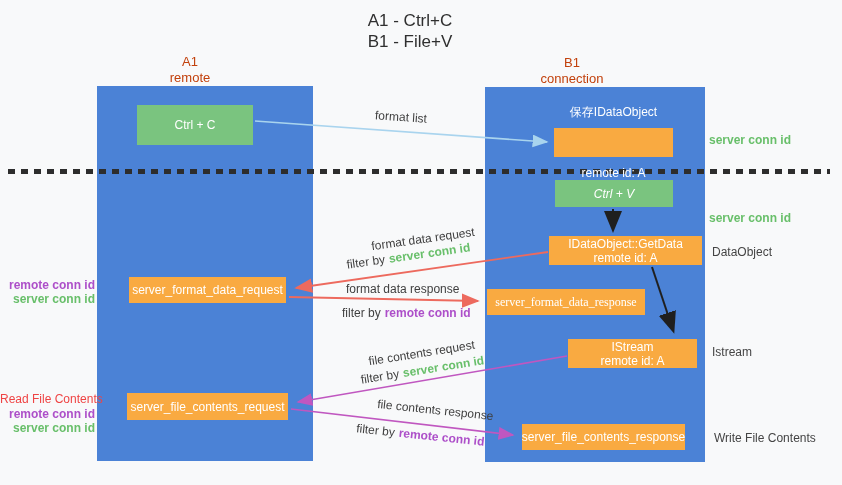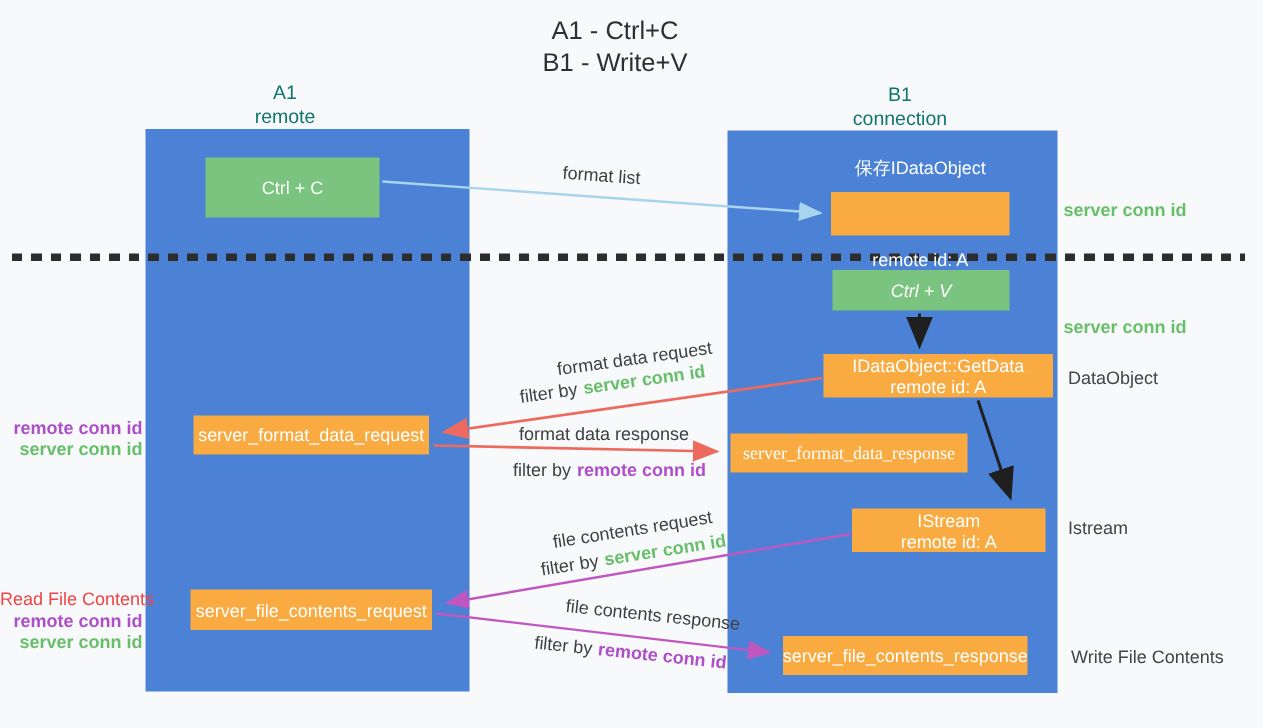--- a/index.html
+++ b/index.html
@@ -1,20 +1,20 @@
 <!DOCTYPE html>
 <html><head>
 <meta charset="utf-8">
 <style>
   html,body{margin:0;padding:0;}
   body{font-family:"Liberation Sans","DejaVu Sans",sans-serif;background:#f8f9fa;}
   #canvas{position:relative;width:842px;height:485px;background:#f8f9fa;overflow:hidden;}
   .abs{position:absolute;}
   .title{left:300px;top:10px;width:220px;text-align:center;font-size:17px;line-height:21px;color:#2f2f2f;}
-  .lane-header{width:120px;text-align:center;font-size:13px;line-height:16px;color:#0f766e;}
+  .lane-header{width:120px;text-align:center;font-size:13px;line-height:16px;color:#c2410c;}
   .lane{background:#4b82d6;}
   .lane-left{left:97px;top:86px;width:216px;height:375px;}
   .lane-right{left:485px;top:87px;width:220px;height:375px;}
   .dotted{left:8px;top:169px;width:822px;height:5px;
     background:repeating-linear-gradient(to right,#2d2d2d 0px,#2d2d2d 7px,transparent 7px,transparent 13px);}
   .node{display:flex;flex-direction:column;align-items:center;justify-content:center;
     color:#fff;font-size:12px;line-height:14px;text-align:center;}
   .green{background:#7ac47f;}
   .orange{background:#f9aa41;}
   .lbl{font-size:12px;color:#3f3f3f;white-space:nowrap;}
@@ -24,28 +24,28 @@
   .pfx{margin-right:4px;}
   svg.overlay{position:absolute;left:0;top:0;width:842px;height:485px;pointer-events:none;}
 </style>
 </head>
 <body>
 
 <div id="canvas">
 
   <div class="abs title">
     <div>A1 - Ctrl+C</div>
-    <div>B1 - Write+V</div>
+    <div>B1 - File+V</div>
   </div>
 
   <div class="abs lane-header" style="left:130px;top:54px;">
     <div>A1</div>
     <div>remote</div>
   </div>
-  <div class="abs lane-header" style="left:540px;top:55px;">
+  <div class="abs lane-header" style="left:512px;top:55px;">
     <div>B1</div>
     <div>connection</div>
   </div>
 
   <div class="abs lane lane-left"></div>
   <div class="abs lane lane-right"></div>
 
   <div class="abs dotted"></div>
 
   <svg class="overlay">

